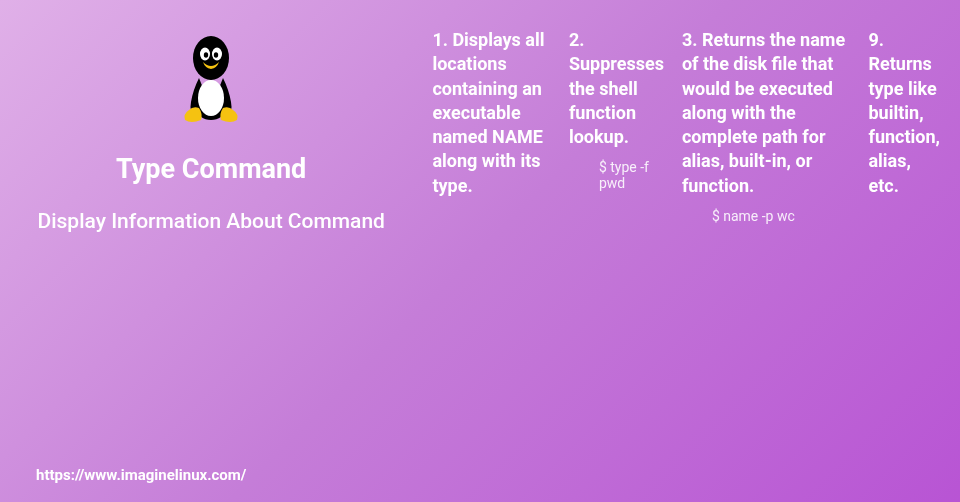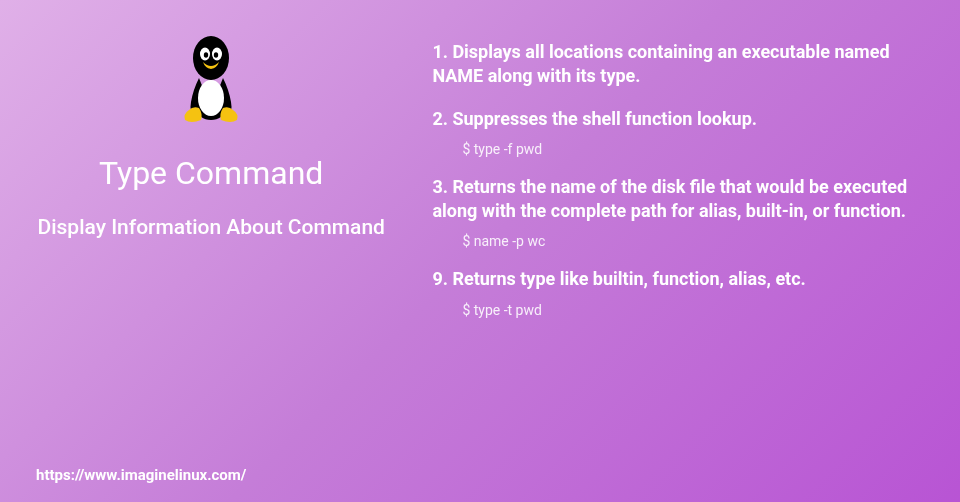--- a/index.html
+++ b/index.html
@@ -19,31 +19,32 @@
     }
     .left-panel {
       width: 44%;
       display: flex;
       flex-direction: column;
       align-items: center;
       padding-top: 30px;
     }
     .right-panel {
       width: 56%;
-      padding: 40px 20px 20px 10px;
+      padding: 28px 20px 20px 10px;
       display: flex;
-      flex-direction: column;
+      flex-direction: row;
       gap: 18px;
+      justify-content: space-between;
     }
     .tux-icon {
       margin-bottom: 24px;
     }
     .title {
-      font-size: 32px;
-      font-weight: 400;
+      font-size: 27px;
+      font-weight: 700;
       text-align: center;
       line-height: 1.25;
     }
     .subtitle {
       font-size: 21px;
       font-weight: 500;
       margin-top: 22px;
       text-align: center;
     }
     .footer-url {
@@ -103,17 +104,16 @@
   <div class="item">
     <div class="item-heading">2. Suppresses the shell function lookup.</div>
     <div class="item-command">$ type -f pwd</div>
   </div>
   <div class="item">
     <div class="item-heading">3. Returns the name of the disk file that would be executed along with the complete path for alias, built-in, or function.</div>
     <div class="item-command">$ name -p wc</div>
   </div>
   <div class="item">
     <div class="item-heading">9. Returns type like builtin, function, alias, etc.</div>
-    <div class="item-command">$ type -t pwd</div>
   </div>
 </div>
 
 <div class="footer-url">https://www.imaginelinux.com/</div>
 
 </body></html>

